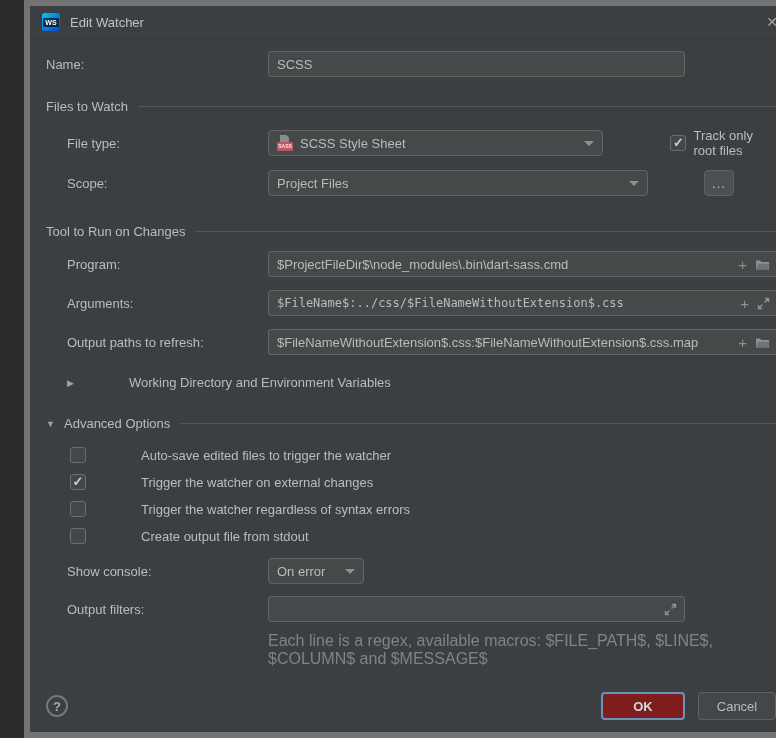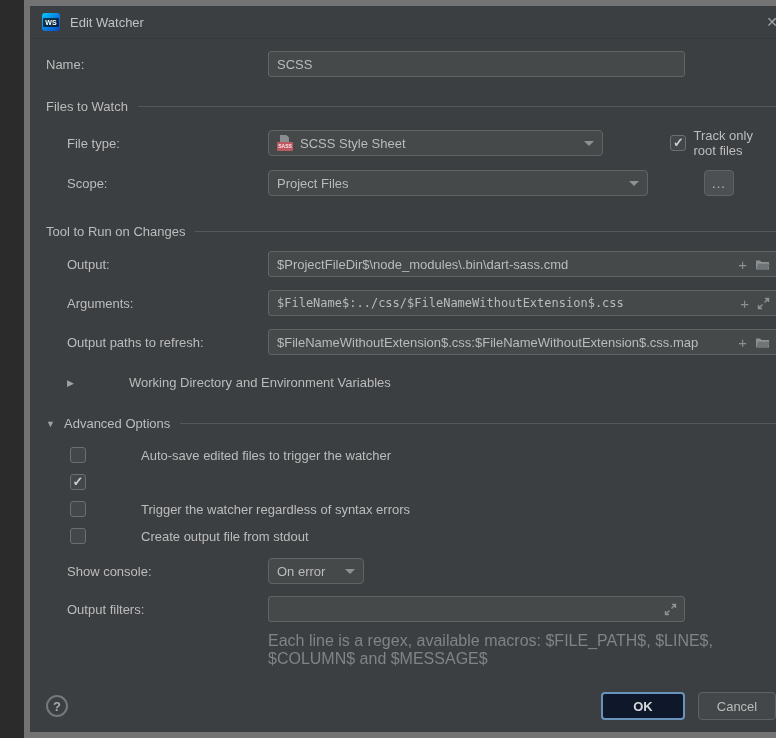--- a/index.html
+++ b/index.html
@@ -107,21 +107,21 @@
   }
   .help-btn {
     width:22px; height:22px; border-radius:50%; border:2px solid #73787b;
     color:#a6abae; display:flex; align-items:center; justify-content:center;
     font-size:13px; font-weight:bold;
   }
   .btns { margin-left:auto; display:flex; gap:13px; }
   .btn { height:28px; border-radius:4px; display:flex; align-items:center;
          justify-content:center; font-size:13px; }
   .btn-ok {
-    width:84px; background:#0f172a; border:2px solid #6a93bb; color:#d4d7da;
+    width:84px; background:#7f1d1d; border:2px solid #6a93bb; color:#d4d7da;
     font-weight:bold;
   }
   .btn-cancel {
     width:78px; background:#43474a; border:1px solid #5e6365; color:#bbbbbb;
   }
 </style>
 </head>
 <body>
 
 <div class="dialog">
@@ -172,21 +172,21 @@
       </div>
       <div class="browse-btn">...</div>
     </div>
 
     <div class="section-hdr" style="margin-top:28px;">
       <span>Tool to Run on Changes</span>
       <span class="line"></span>
     </div>
 
     <div class="row" style="margin-top:12px;">
-      <div class="label-col">Output:</div>
+      <div class="label-col">Program:</div>
       <div class="input-wrap" style="flex:1;justify-content:center;">
         <input class="inputbox" value="$ProjectFileDir$\node_modules\.bin\dart-sass.cmd" style="">
         <span class="trail-icons">
           <span class="plus-ico">+</span>
           <span class="svg-ico">
             <svg width="15" height="13" viewBox="0 0 15 13">
                 <path d="M1 2.5h4l1.4 1.6H14v7.4H1z" fill="#8c9193"></path>
                 <path d="M3 5.8h11.6L13 11H1.5z" fill="#6f7476"></path>
               </svg>
           </span>
@@ -242,20 +242,21 @@
     <div class="row" style="margin-top:16px; padding-left:24px;">
       <span class="cb" data-checked="false">
         <span class="mark">✓</span>
       </span>
       <span class="cb-label">Auto-save edited files to trigger the watcher</span>
     </div>
     <div class="row" style="margin-top:11px; padding-left:24px;">
       <span class="cb" data-checked="true">
         <span class="mark">✓</span>
       </span>
+      <span class="cb-label">Trigger the watcher on external changes</span>
     </div>
     <div class="row" style="margin-top:11px; padding-left:24px;">
       <span class="cb" data-checked="false">
         <span class="mark">✓</span>
       </span>
       <span class="cb-label">Trigger the watcher regardless of syntax errors</span>
     </div>
     <div class="row" style="margin-top:11px; padding-left:24px;">
       <span class="cb" data-checked="false">
         <span class="mark">✓</span>

